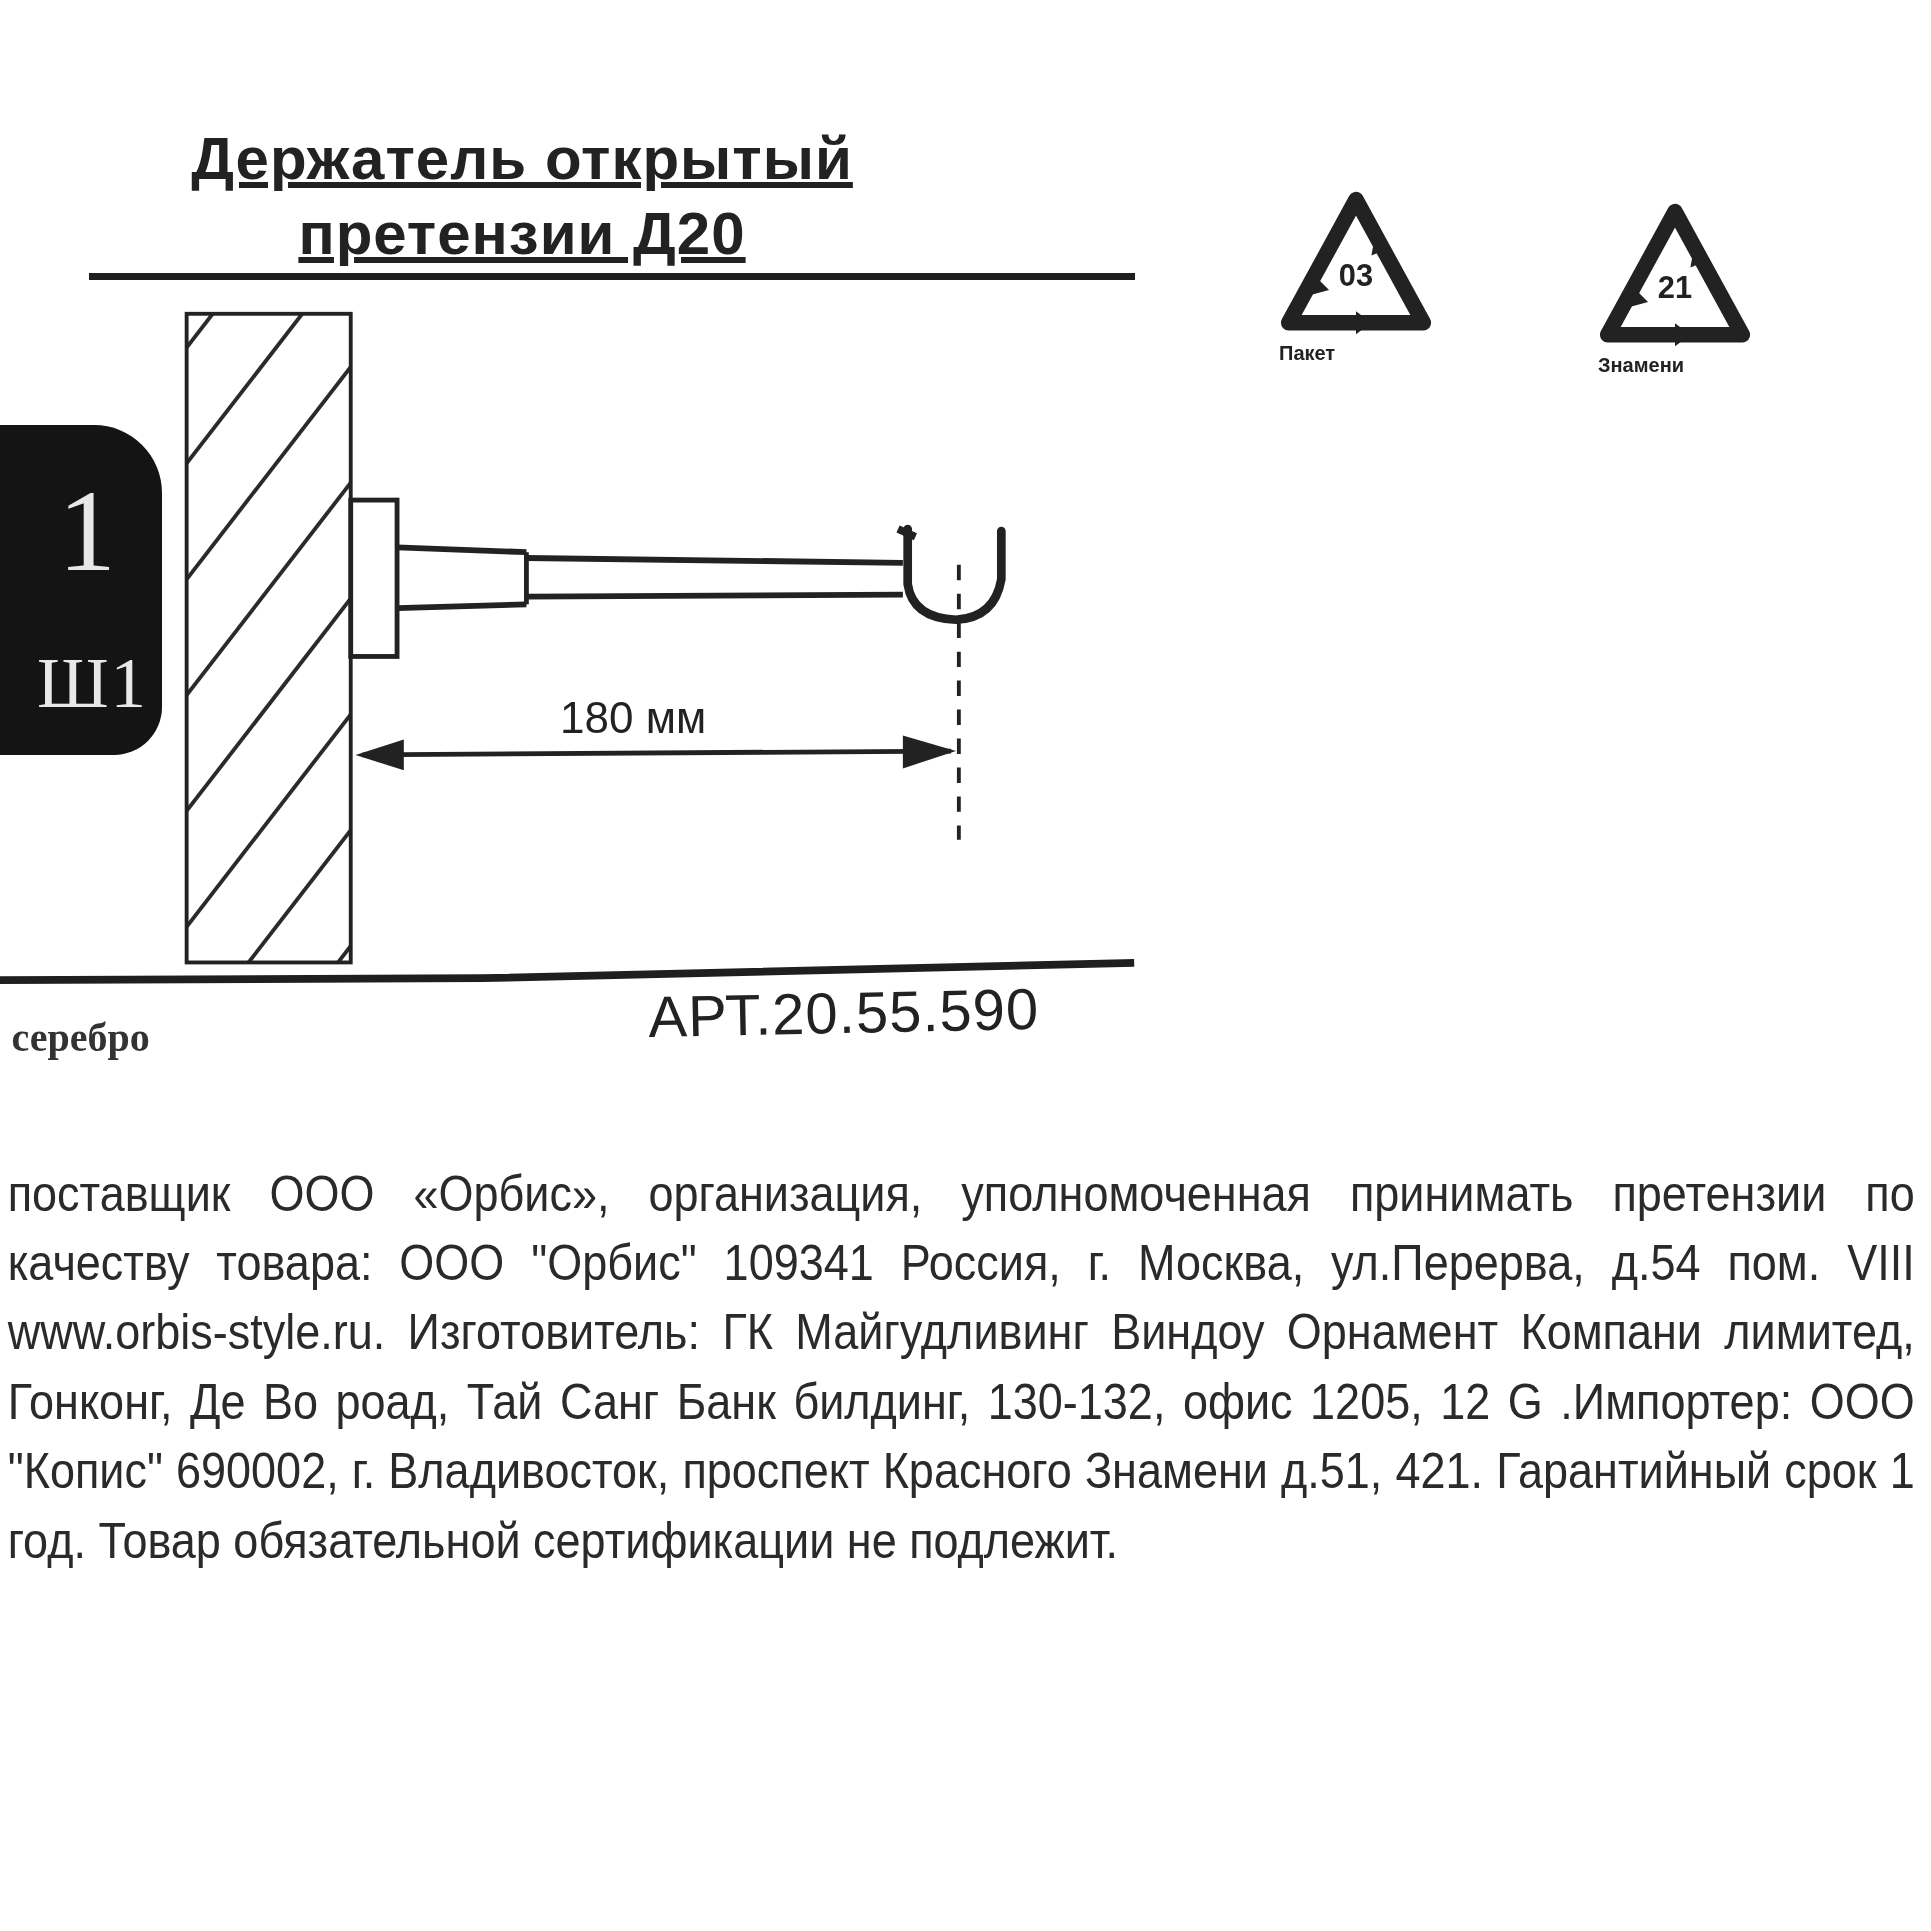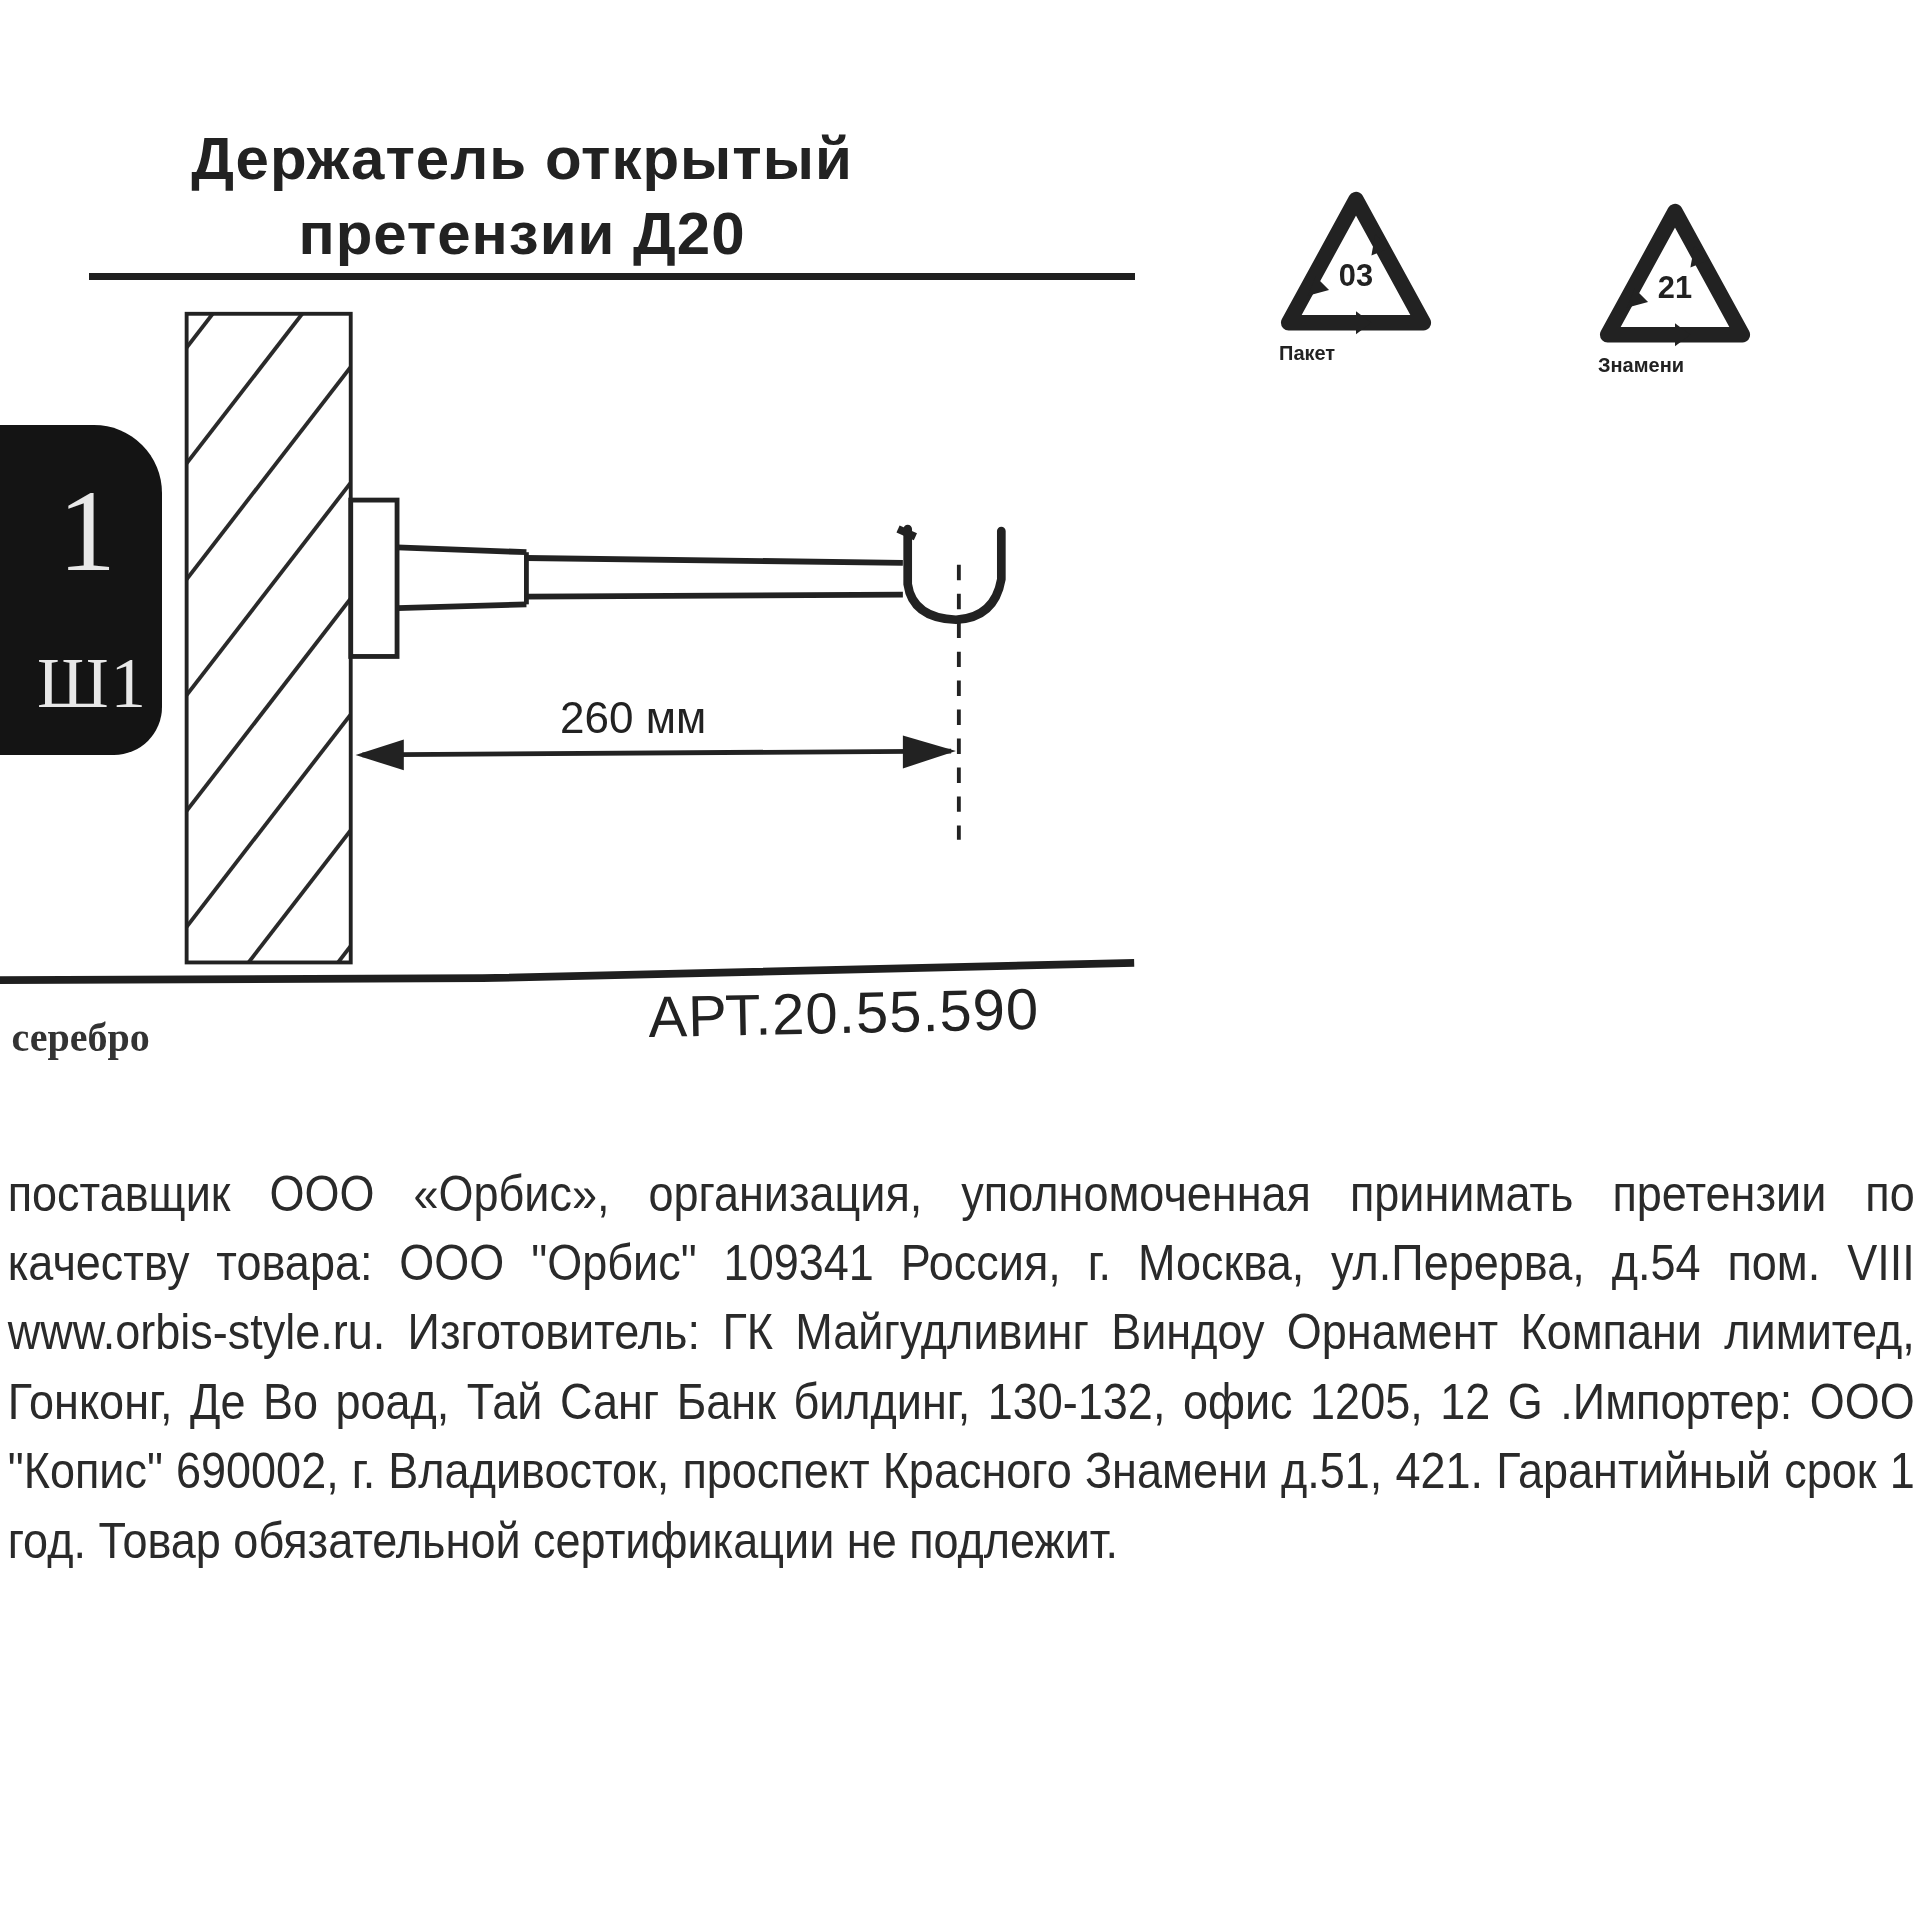--- a/index.html
+++ b/index.html
@@ -3,21 +3,21 @@
 <meta charset="utf-8">
 <style>
   html, body { margin: 0; padding: 0; }
   body {
     width: 1931px; height: 1931px; background: #ffffff; position: relative; overflow: hidden;
     font-family: "Liberation Sans", sans-serif; color: #1e1e1e;
   }
   .abs { position: absolute; }
   .title {
     left: 97px; top: 121px; width: 850px; text-align: center;
-    font-size: 60px; font-weight: bold; line-height: 75px; letter-spacing: 1px; color: #222;
+    font-size: 60px; font-weight: bold; line-height: 75px; letter-spacing: 1px; color: #222; text-decoration: underline;
   }
   .rule { background: #1f1f1f; height: 6.8px; }
   .badge {
     left: 0; top: 425px; width: 162px; height: 330px; background: #141414;
     border-radius: 0 68px 48px 0;
   }
   .badge .num {
     position: absolute; left: 58px; top: 48px; color: #e8e8e8;
     font-family: "Liberation Serif", serif; font-size: 116px; line-height: 116px;
   }
@@ -109,21 +109,21 @@
 
   <path d="M 940 548 L 940 605 Q 945 640 990 642 Q 1030 640 1037 600 L 1037 550" fill="none" stroke="#222" stroke-width="9" stroke-linecap="round"></path>
   <path d="M 930 548 L 948 556" stroke="#222" stroke-width="8"></path>
 
   <line x1="993" y1="585" x2="993" y2="870" stroke="#222" stroke-width="4" stroke-dasharray="16,14"></line>
 
   <line x1="375" y1="782" x2="985" y2="778" stroke="#222" stroke-width="5"></line>
   <polygon points="368,782 418,766 418,798" fill="#222"></polygon>
   <polygon points="990,778 935,762 935,796" fill="#222"></polygon>
 </svg>
-<div class="abs dim-label">260 мм</div>
+<div class="abs dim-label">180 мм</div>
 
 <svg class="abs" style="left:0; top:951px;" width="1139" height="39" viewBox="0 0 1180 40">
   <path d="M 0 30 L 500 28 Q 800 20 1175 12" fill="none" stroke="#1f1f1f" stroke-width="8"></path>
 </svg>
 
 <div class="abs color-label">серебро</div>
 <div class="abs art-label">АРТ.20.55.590</div>
 
 <div class="abs body-text">поставщик ООО «Орбис», организация, уполномоченная принимать претензии по качеству товара: ООО "Орбис" 109341 Россия, г. Москва, ул.Перерва, д.54 пом. VIII www.orbis-style.ru. Изготовитель: ГК Майгудливинг Виндоу Орнамент Компани лимитед, Гонконг, Де Во роад, Тай Санг Банк билдинг, 130-132, офис 1205, 12 G .Импортер: ООО "Копис" 690002, г. Владивосток, проспект Красного Знамени д.51, 421. Гарантийный срок 1 год. Товар обязательной сертификации не подлежит.</div>
 

